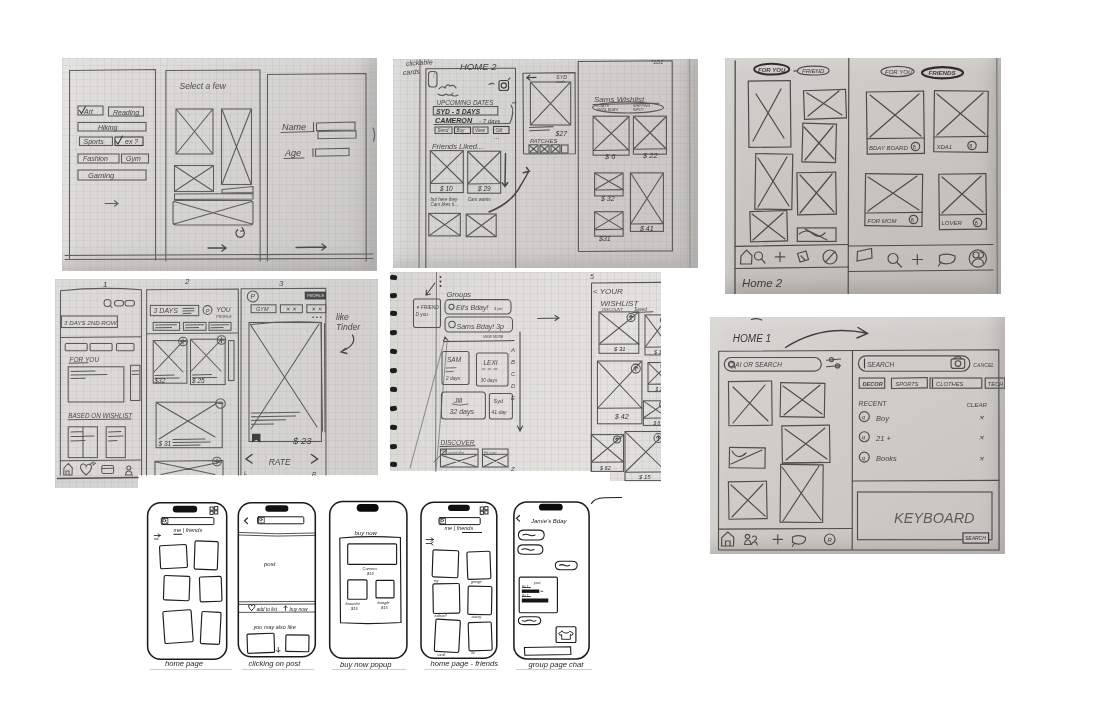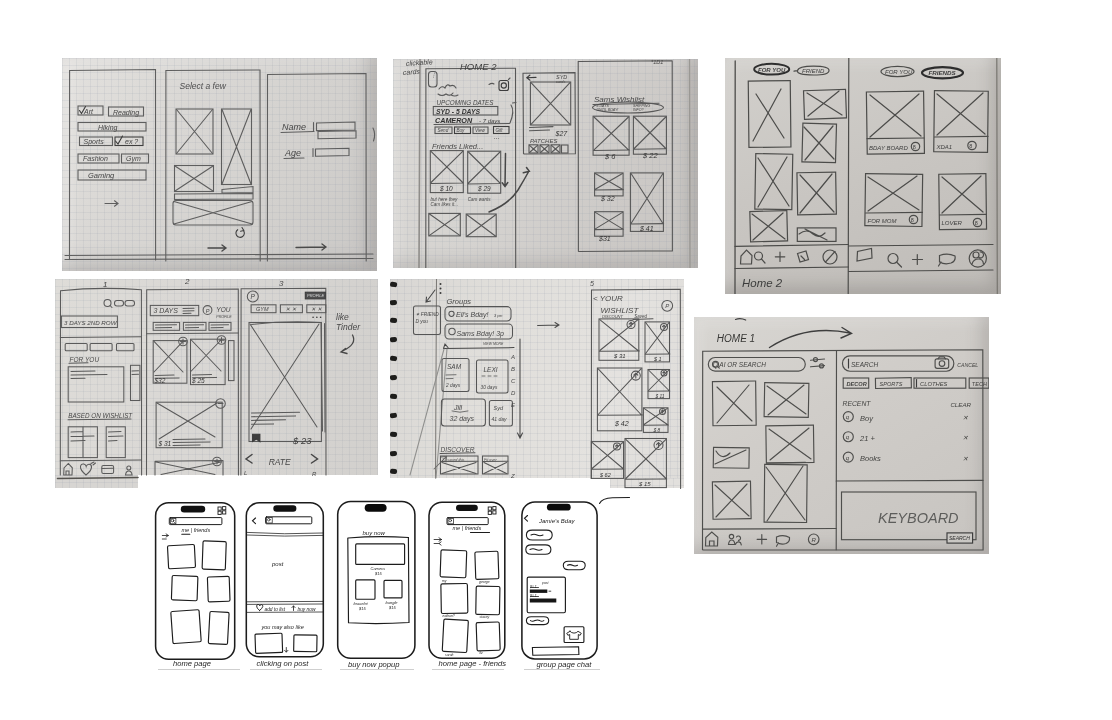--- a/index.html
+++ b/index.html
@@ -527,21 +527,21 @@
 <text x="213.7" y="185.5" font-size="8.5">RATE</text>
 <text x="189" y="196" font-size="6">L</text>
 <text x="257" y="197" font-size="6">R</text>
 
 <text x="281" y="41" font-size="8.5">like</text>
 <text x="281" y="51" font-size="8.5">Tinder</text>
 </g>
 </svg>
 </div>
 
-<div class="ph" id="p5" style="left:390px;top:279px;width:294px;height:218px;background:transparent;">
+<div class="ph" id="p5" style="left:390px;top:272px;width:271px;height:218px;background:transparent;">
 <div style="position:absolute;left:0;top:0;width:309px;height:199px;background:linear-gradient(105deg,#d8d6d3 0%,#e0deda 30%,#e4e2df 70%,#dddbd8 100%);">
 <div class="grid"></div>
     </div>
 <div style="position:absolute;left:220px;top:199px;width:89px;height:10px;background:#e2e0dd;">
 <div class="grid"></div>
     </div>
 <svg width="309" height="218" viewBox="0 0 309 218">
 <g stroke="#555555" stroke-width="1.05" fill="none" stroke-linecap="round">
 
 <g fill="#1d1d1b" stroke="none">
@@ -693,21 +693,21 @@
 <text x="264" y="81.5" font-size="5.5" fill="#333">$ 1</text>
 <text x="225" y="146.5" font-size="7" fill="#333">$ 42</text>
 <text x="265.5" y="118.5" font-size="4.8" fill="#333">$ 11</text>
 <text x="263.5" y="152.5" font-size="4.8" fill="#333">$ 8</text>
 <text x="210" y="197.5" font-size="5.5" fill="#333">$ 62</text>
 <text x="249" y="207" font-size="6" fill="#333">$ 15</text>
 </g>
 </svg>
 </div>
 
-<div class="ph" id="p6" style="left:694px;top:317px;width:295px;height:237px;box-shadow:inset -8px -8px 16px rgba(90,88,85,.22),inset 6px 6px 12px rgba(255,255,255,.22);background:linear-gradient(150deg,#d8d6d2 0%,#d0cdc9 40%,#c7c4c0 100%);">
+<div class="ph" id="p6" style="left:710px;top:317px;width:295px;height:237px;box-shadow:inset -8px -8px 16px rgba(90,88,85,.22),inset 6px 6px 12px rgba(255,255,255,.22);background:linear-gradient(150deg,#d8d6d2 0%,#d0cdc9 40%,#c7c4c0 100%);">
 <svg width="295" height="237" viewBox="0 0 295 237">
 <g stroke="#4e4e4c" stroke-width="1.15" fill="none" stroke-linecap="round">
 
 <path d="M41.5 2.5 q5 -2 10.2 0.6" stroke="#3e3e3e"></path>
 
 <path d="M75.5 30.5 Q112 7 156 16 M148 10.5 L157.5 16.3 L147 21" stroke="#3e3e3e" stroke-width="1.4"></path>
 
 <path d="M8.5 232.5 L8.7 34.2 L288.8 32.8 L289.1 232.9 L9 233 Z"></path>
 
 <path d="M142.5 33.8 L142.2 232.7"></path>
@@ -812,21 +812,21 @@
 
 <text x="184" y="206" font-size="14.5" fill="#5d5d5b">KEYBOARD</text>
 
 <text x="255" y="223.3" font-size="5" fill="#2e2e2e">SEARCH</text>
 
 <text x="117.5" y="224.8" font-size="6">R</text>
 </g>
 </svg>
 </div>
 
-<div class="ph" id="p7" style="left:140px;top:495px;width:490px;height:185px;background:#ffffff;">
+<div class="ph" id="p7" style="left:132px;top:495px;width:490px;height:185px;background:#ffffff;">
 <svg width="490" height="185" viewBox="0 0 490 185">
 <g stroke="#1c1c1c" stroke-width="1.15" fill="none" stroke-linecap="round">
 
 <rect x="15.6" y="7.7" width="79.1" height="156.6" rx="13" stroke-width="1.55"></rect>
 
 <rect x="40.8" y="10.8" width="24.4" height="6.7" rx="3.3" fill="#111" stroke="none"></rect>
 
 <g stroke-width="0.9">
           <rect x="78" y="12" width="3.2" height="3.2"></rect>
           <rect x="82.6" y="11.6" width="3.2" height="3.2"></rect>

